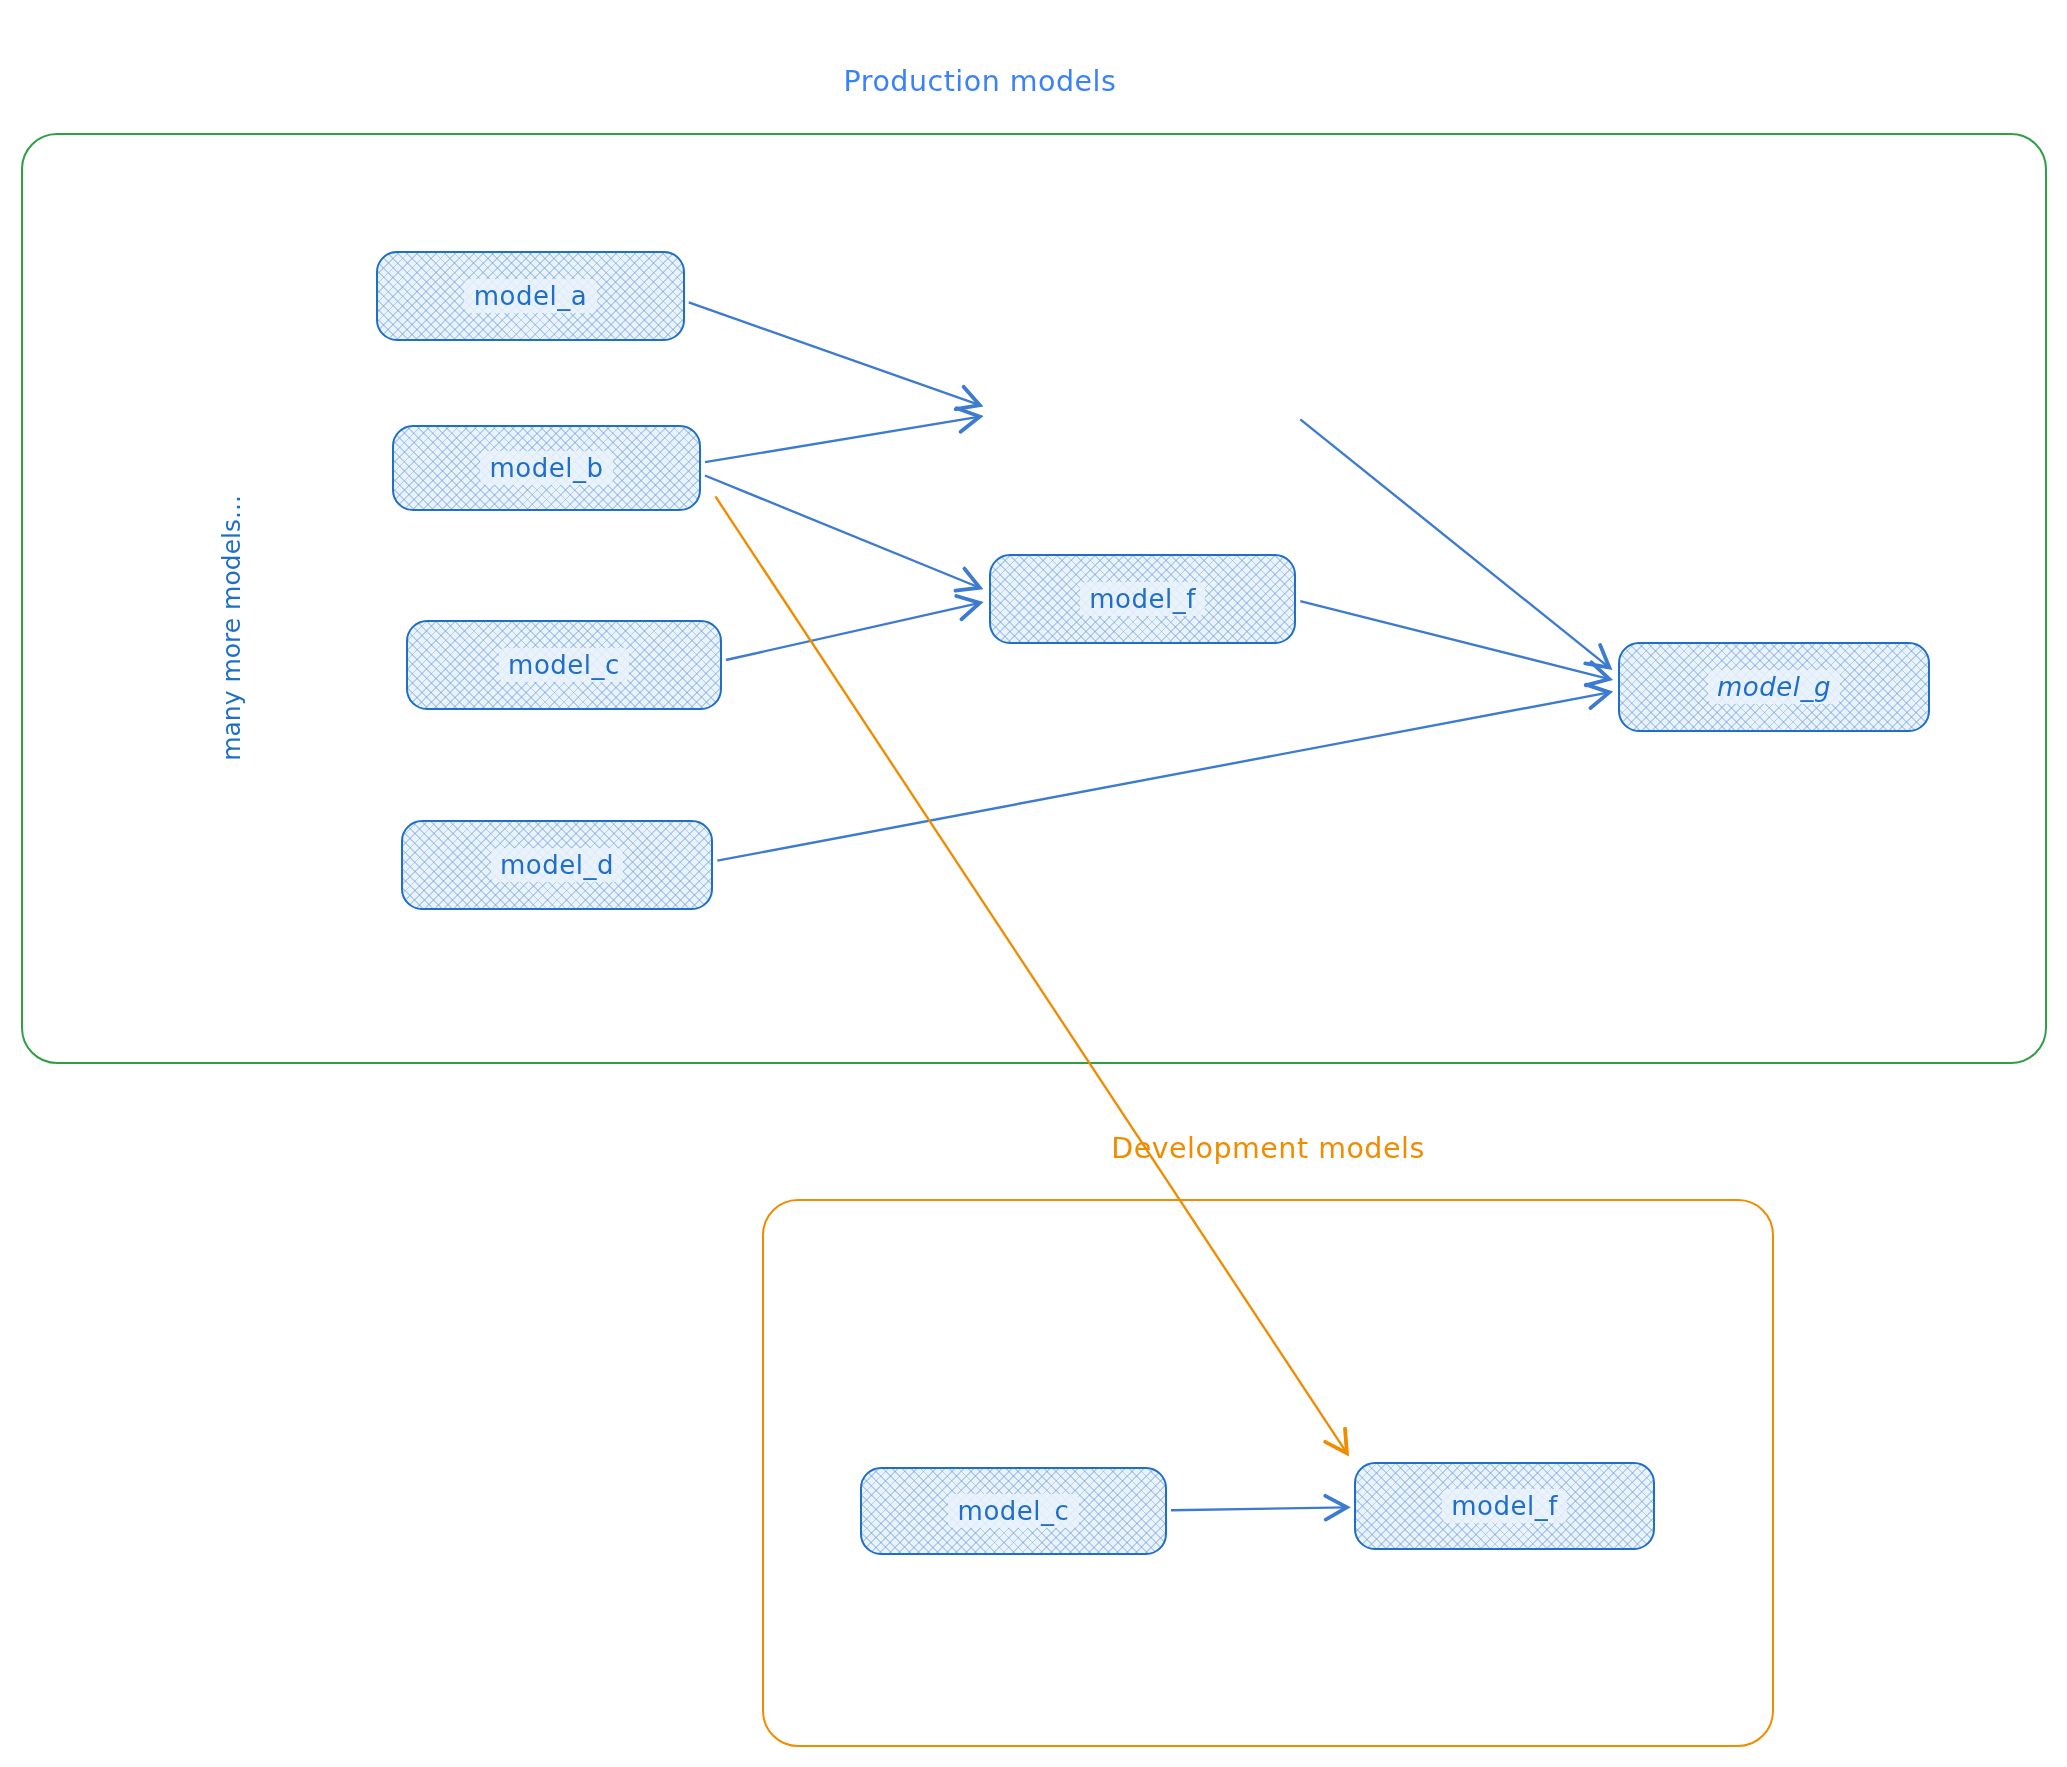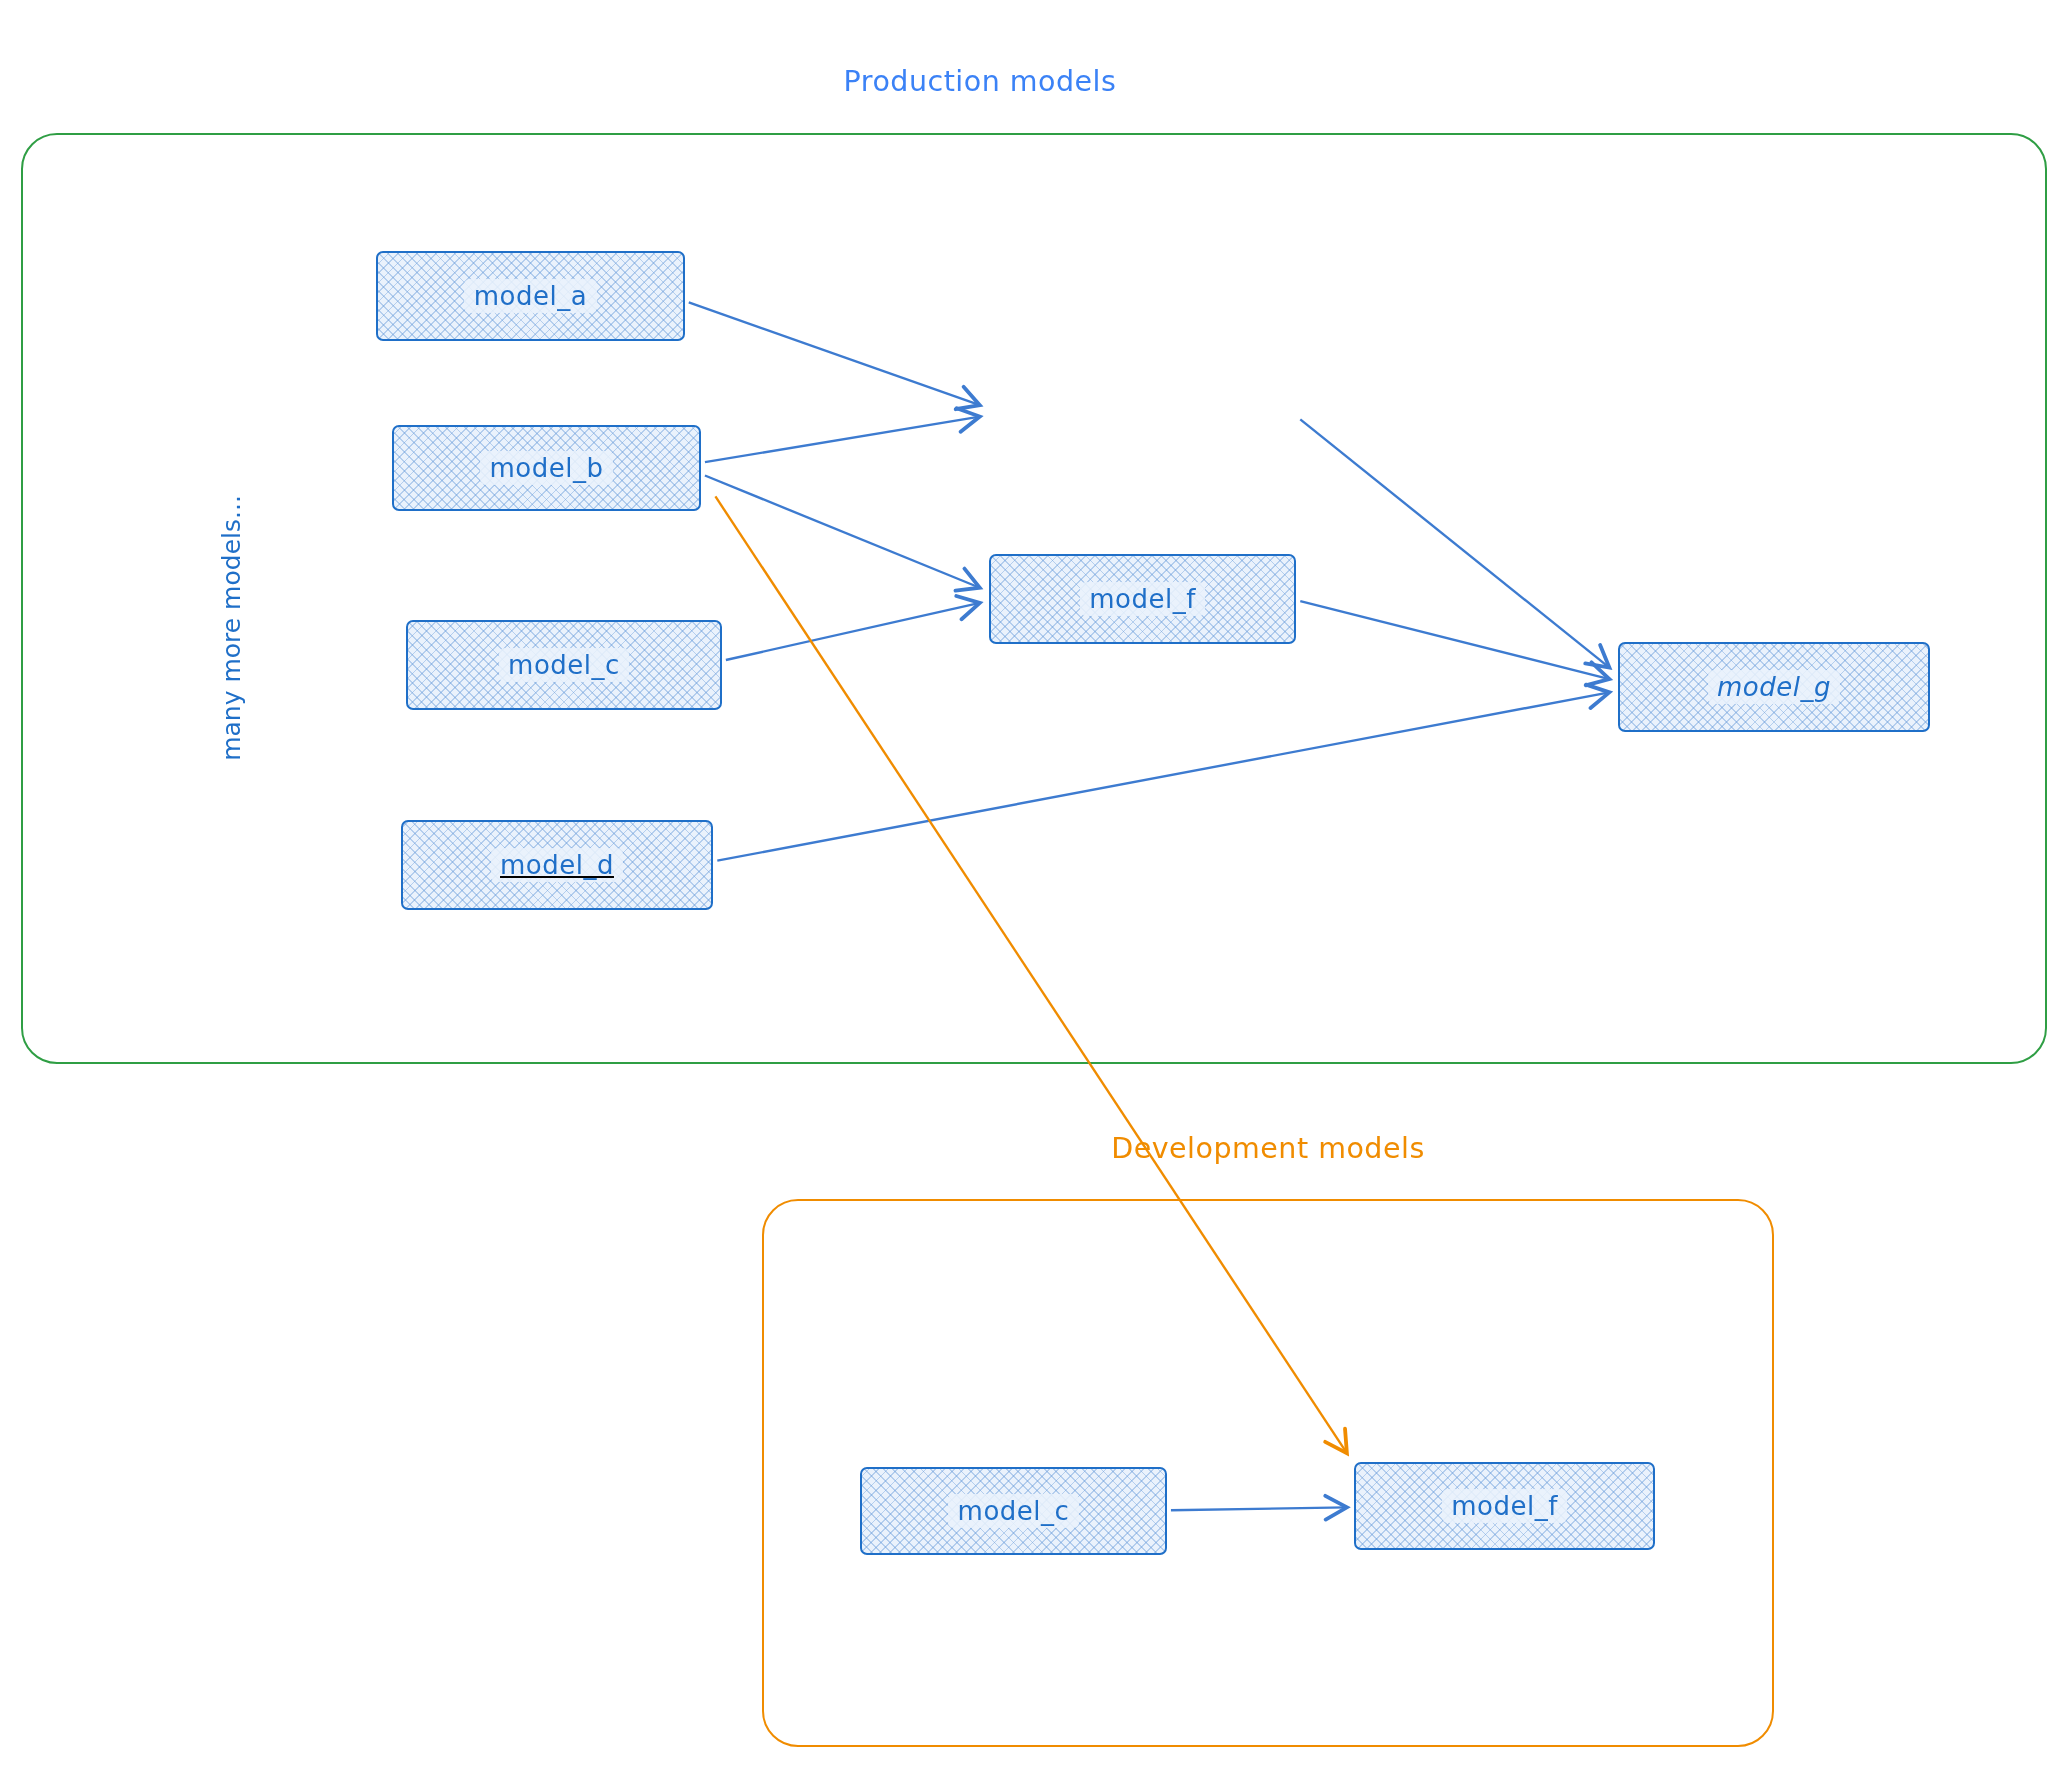--- a/index.html
+++ b/index.html
@@ -54,21 +54,21 @@
     line-height: 38px;
     text-align: center;
     color: #1f6fc8;
     font-size: 25px;
     transform: translate(-50%, -50%) rotate(-90deg);
     white-space: nowrap;
   }
   .node {
     position: absolute;
     border: 2.4px solid #1f6fc8;
-    border-radius: 7px;
+    border-radius: 21px;
     background-color: #eaf2fc;
     background-image:
       repeating-linear-gradient(45deg,  rgba(99,152,216,0.40) 0px, rgba(99,152,216,0.40) 1.3px, transparent 1.3px, transparent 6.7px),
       repeating-linear-gradient(-45deg, rgba(99,152,216,0.40) 0px, rgba(99,152,216,0.40) 1.3px, transparent 1.3px, transparent 6.7px);
     display: flex;
     align-items: center;
     justify-content: center;
     box-sizing: border-box;
   }
   .node-label {
@@ -102,21 +102,21 @@
 
   <div class="node" style="left:376px; top:251px; width:309px; height:90px;">
     <span class="node-label">model_a</span>
   </div>
   <div class="node" style="left:392px; top:425px; width:309px; height:86px;">
     <span class="node-label">model_b</span>
   </div>
   <div class="node" style="left:406px; top:620px; width:316px; height:90px;">
     <span class="node-label">model_c</span>
   </div>
-  <div class="node" style="left:401px; top:820px; width:312px; height:90px;text-decoration:underline;">
+  <div class="node" style="left:401px; top:820px; width:312px; height:90px;">
     <span class="node-label">model_d</span>
   </div>
   <div class="node" style="left:989px; top:554px; width:307px; height:90px;">
     <span class="node-label">model_f</span>
   </div>
   <div class="node" style="left:1618px; top:642px; width:312px; height:90px;font-style:italic;">
     <span class="node-label">model_g</span>
   </div>
 
   <div class="node" style="left:860px; top:1467px; width:307px; height:88px;">

